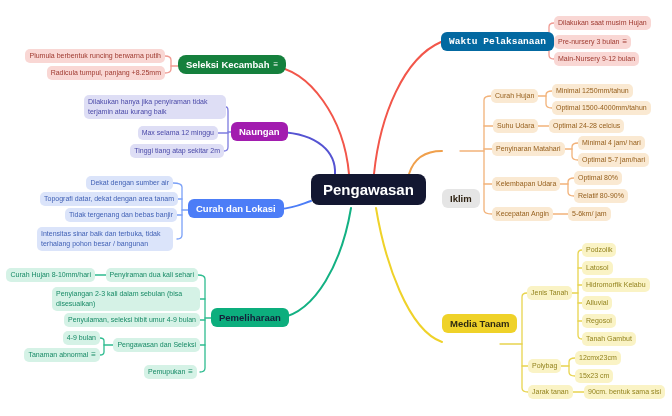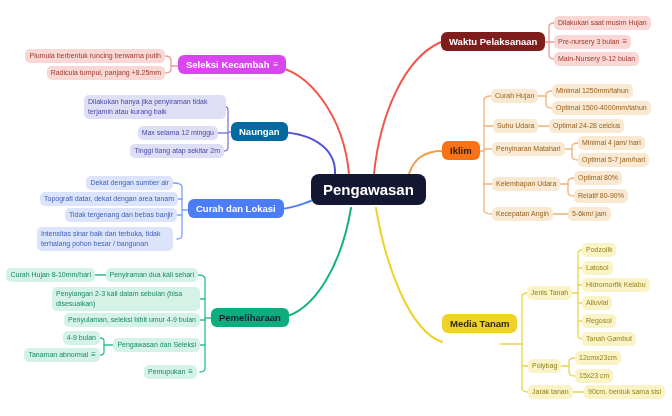--- a/index.html
+++ b/index.html
@@ -8,26 +8,26 @@
   #links{position:absolute;left:0;top:0;pointer-events:none;}
   .bubble{position:absolute;font-size:7px;line-height:1.4;padding:2px 4px;border-radius:5px;
           white-space:nowrap;display:flex;align-items:center;gap:3px;}
   .wrap{white-space:normal;}
   .node{position:absolute;font-weight:bold;font-size:9.5px;padding:4px 8px;border-radius:6px;
         color:#fff;white-space:nowrap;display:flex;align-items:center;justify-content:center;gap:4px;}
   .central{position:absolute;left:311px;top:174px;font-weight:bold;font-size:15px;color:#fff;
            background:#131731;padding:7px 12px;border-radius:8px;white-space:nowrap;}
   .ic{font-size:8px;line-height:1;font-weight:bold;}
   
-  .n-red{background:#d946ef;}
-  .n-ind{background:#0369a1;text-align:right;}
+  .n-red{background:#15803d;border-radius:8px;}
+  .n-ind{background:#a21caf;text-align:right;}
   .n-blu{background:#4C7DF7;}
   .n-eme{background:#0CAE7D;color:#13203a;}
-  .n-grn{background:#7f1d1d;}
-  .n-org{background:#f97316;color:#2e2212;}
+  .n-grn{background:#0369a1;font-family:Liberation Mono, monospace;}
+  .n-org{background:#e5e5e5;color:#2e2212;margin-top:48px;}
   .n-yel{background:#EFD229;color:#2e2a12;}
   .b-red{background:#F9D7D4;color:#9E392F;}
   .b-ind{background:#DEDEF5;color:#4A49A8;}
   .b-blu{background:#DBE4FA;color:#4161B5;}
   .b-grn{background:#D5F2E6;color:#178A66;}
   .b-org{background:#FAE9D2;color:#96601E;}
   .b-yel{background:#FAF3C5;color:#93831E;}
 </style>
 </head>
 <body>

